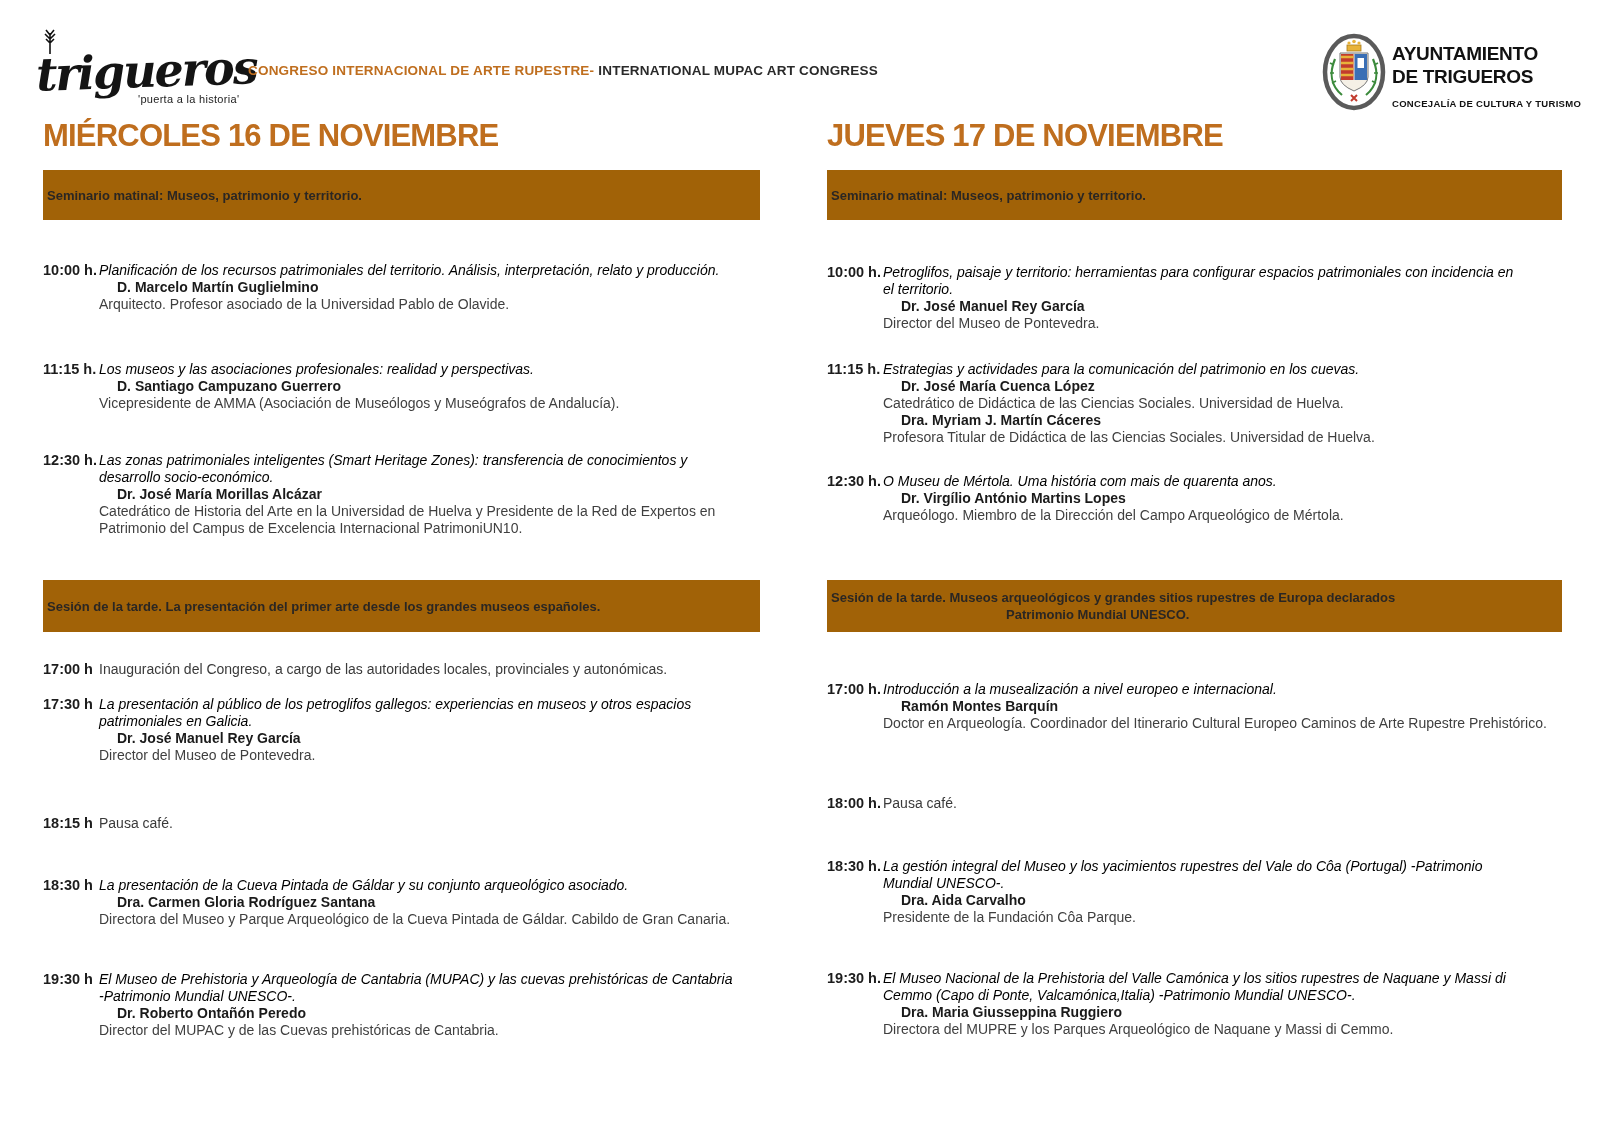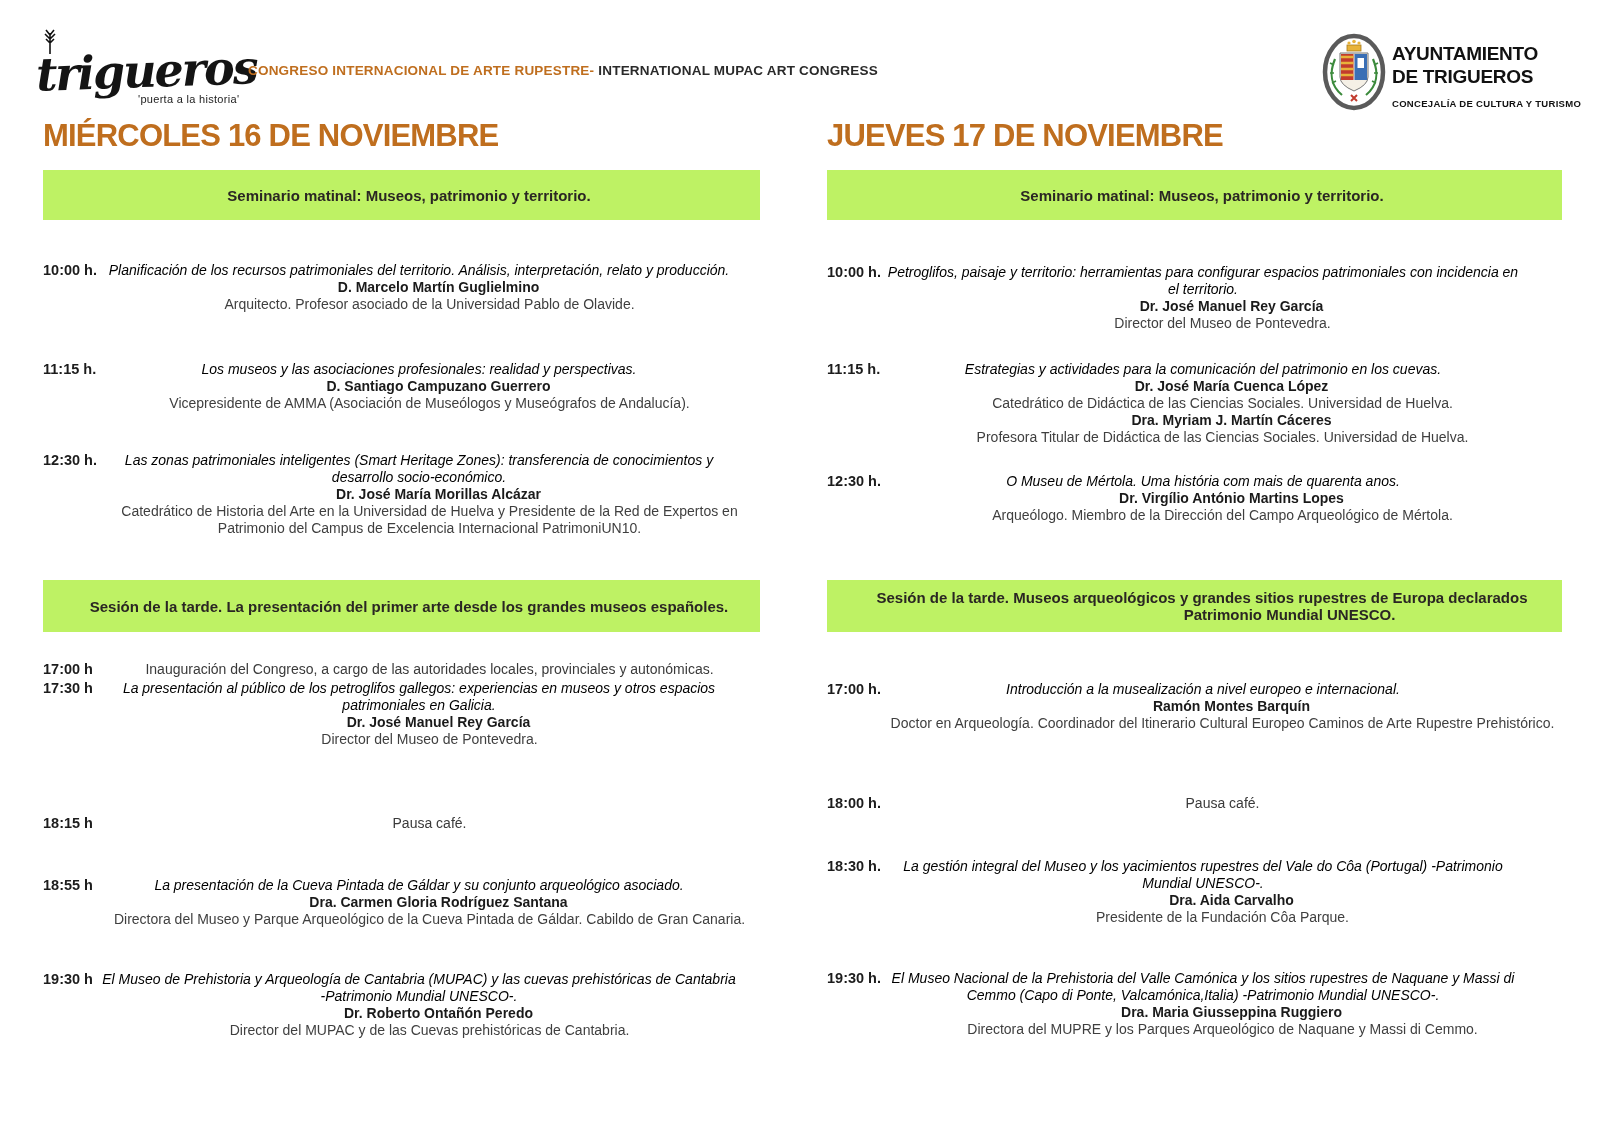--- a/index.html
+++ b/index.html
@@ -30,34 +30,34 @@
   }
   .congress-es{color:#bf6e1e;}
   .congress-en{color:#2a2a2a;margin-left:4px;}
   .emblem{position:absolute;left:1322px;top:33px;}
   .muni{
     position:absolute;left:1392px;top:42px;line-height:23px;
   }
   .muni-big{font-size:19px;font-weight:800;letter-spacing:-0.3px;color:#111;}
   .muni-small{font-size:9.5px;font-weight:700;letter-spacing:0.3px;color:#111;margin-top:4px;}
   
-  .col{position:absolute;top:0;height:100%;text-align:center;}
+  .col{position:absolute;top:0;height:100%;}
   .col-left{left:43px;width:717px;}
   .col-right{left:827px;width:735px;}
   .day-title{
     position:absolute;top:118px;left:0;
     font-size:31px;font-weight:700;letter-spacing:-0.8px;
     color:#bf6e1e;white-space:nowrap;
   }
   .band{
     position:absolute;left:0;width:100%;
-    background:#bef264;
+    background:#a16207;
     display:flex;flex-direction:column;justify-content:center;
-    box-sizing:border-box;padding-left:15px;
-    font-size:15px;font-weight:700;color:#2a2623;line-height:17px;
+    box-sizing:border-box;padding-left:4px;
+    font-size:13px;font-weight:700;color:#2a2623;line-height:17px;
   }
   .band-morning{top:170px;height:50px;}
   .band-afternoon{top:580px;height:52px;}
   .band-line2{padding-left:175px;}
   
   .entry{
     position:absolute;left:0;
     padding-left:56px;box-sizing:border-box;width:100%;
   }
   .time{
@@ -154,34 +154,34 @@
 
     <div class="band band-afternoon">
       <div>Sesión de la tarde. La presentación del primer arte desde los grandes museos españoles.</div>
     </div>
 
     <div class="entry" style="top:661px">
       <span class="time">17:00 h</span>
       <div class="etitle plain">Inauguración del Congreso, a cargo de las autoridades locales, provinciales y autonómicas.</div>
     </div>
 
-    <div class="entry" style="top:680px">
+    <div class="entry" style="top:696px">
       <span class="time">17:30 h</span>
       <div class="etitle">La presentación al público de los petroglifos gallegos: experiencias en museos y otros espacios patrimoniales en Galicia.</div>
       <div class="ename">Dr. José Manuel Rey García</div>
       <div class="erole">Director del Museo de Pontevedra.</div>
     </div>
 
     <div class="entry" style="top:815px">
       <span class="time">18:15 h</span>
       <div class="etitle plain">Pausa café.</div>
     </div>
 
     <div class="entry" style="top:877px">
-      <span class="time">18:55 h</span>
+      <span class="time">18:30 h</span>
       <div class="etitle">La presentación de la Cueva Pintada de Gáldar y su conjunto arqueológico asociado.</div>
       <div class="ename">Dra. Carmen Gloria Rodríguez Santana</div>
       <div class="erole">Directora del Museo y Parque Arqueológico de la Cueva Pintada de Gáldar. Cabildo de Gran Canaria.</div>
     </div>
 
     <div class="entry" style="top:971px">
       <span class="time">19:30 h</span>
       <div class="etitle">El Museo de Prehistoria y Arqueología de Cantabria (MUPAC) y las cuevas prehistóricas de Cantabria -Patrimonio Mundial UNESCO-.</div>
       <div class="ename">Dr. Roberto Ontañón Peredo</div>
       <div class="erole">Director del MUPAC y de las Cuevas prehistóricas de Cantabria.</div>

